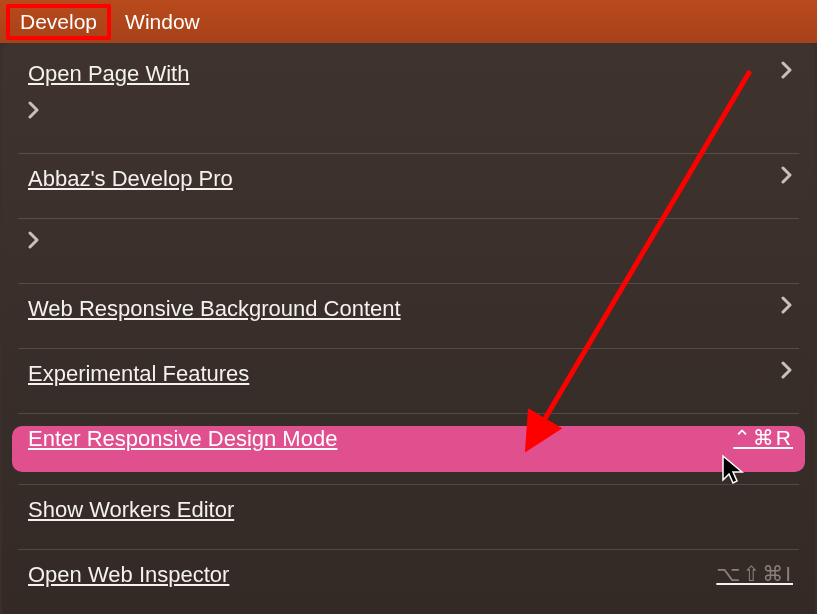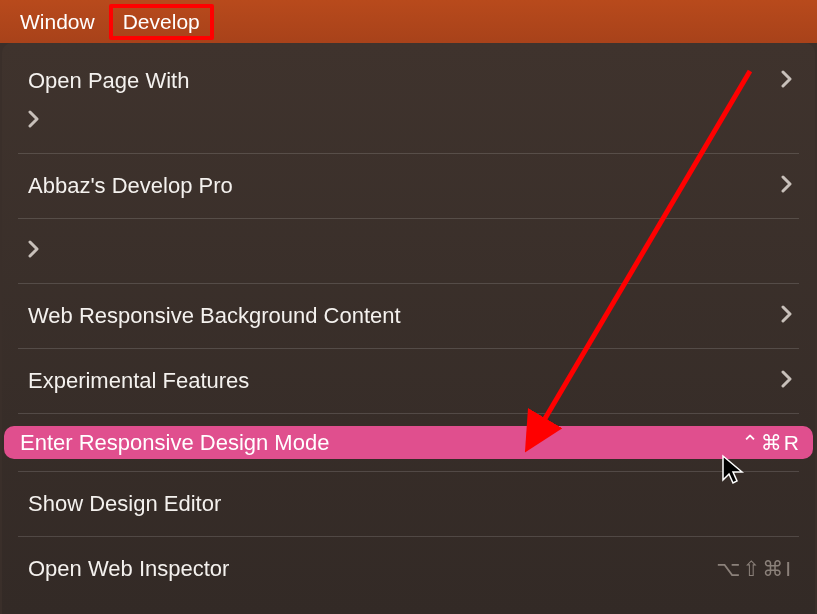--- a/index.html
+++ b/index.html
@@ -39,47 +39,47 @@
     bottom: 0;
     background: linear-gradient(180deg, #3f332d 0%, #332a26 100%);
     border-top-left-radius: 10px;
     border-top-right-radius: 10px;
     padding: 18px 0 0 0;
     overflow: hidden;
   }
 
   .menu-row {
     display: flex;
-    align-items: center;
     justify-content: space-between;
     height: 40px;
     padding: 0 22px 0 26px;
     color: #f4f1ee;
     font-size: 22px;
     font-weight: 400;
     cursor: default;
+    text-decoration: underline;
   }
   .menu-row .chevron {
     color: #c8c0ba;
     font-size: 20px;
   }
   .menu-row .shortcut {
     color: #e8e2dc;
     font-size: 21px;
     letter-spacing: 2px;
   }
   .shortcut.dim { color: #8b817a; }
 
   .menu-row.selected {
-    margin: 0 2px;
+    margin: 0 10px;
     padding: 0 12px 0 16px;
     background: #e04f8e;
     border-radius: 10px;
     color: #ffffff;
-    height: 33px;
+    height: 46px;
   }
   .menu-row.selected .shortcut { color: #ffffff; }
 
   .sep {
     height: 1px;
     background: rgba(255,255,255,0.14);
     margin: 12px 16px;
   }
 
   .annotation-arrow {
@@ -93,25 +93,25 @@
     position: absolute;
     top: 454px;
     left: 720px;
     pointer-events: none;
   }
 </style>
 </head>
 <body>
 
 <div class="menubar">
+  <div class="menubar-item highlighted">
+    <span>Develop</span>
+  </div>
   <div class="menubar-item">
     <span>Window</span>
-  </div>
-  <div class="menubar-item highlighted">
-    <span>Develop</span>
   </div>
 </div>
 
 <div class="dropdown">
 
   <div class="menu-row">
     <span>Open Page With</span>
     <span class="chevron">
       <svg width="12" height="18" viewBox="0 0 12 18">
           <path d="M2 2 L9 9 L2 16" stroke="#c8c0ba" stroke-width="3" fill="none" stroke-linecap="round" stroke-linejoin="round"></path>
@@ -172,21 +172,21 @@
   <div class="sep"></div>
 
   <div class="menu-row selected">
     <span>Enter Responsive Design Mode</span>
     <span class="shortcut">⌃⌘R</span>
   </div>
 
   <div class="sep"></div>
 
   <div class="menu-row">
-    <span>Show Design Editor</span>
+    <span>Show Workers Editor</span>
     <span></span>
   </div>
 
   <div class="sep"></div>
 
   <div class="menu-row">
     <span>Open Web Inspector</span>
     <span class="shortcut dim">⌥⇧⌘I</span>
   </div>
 

